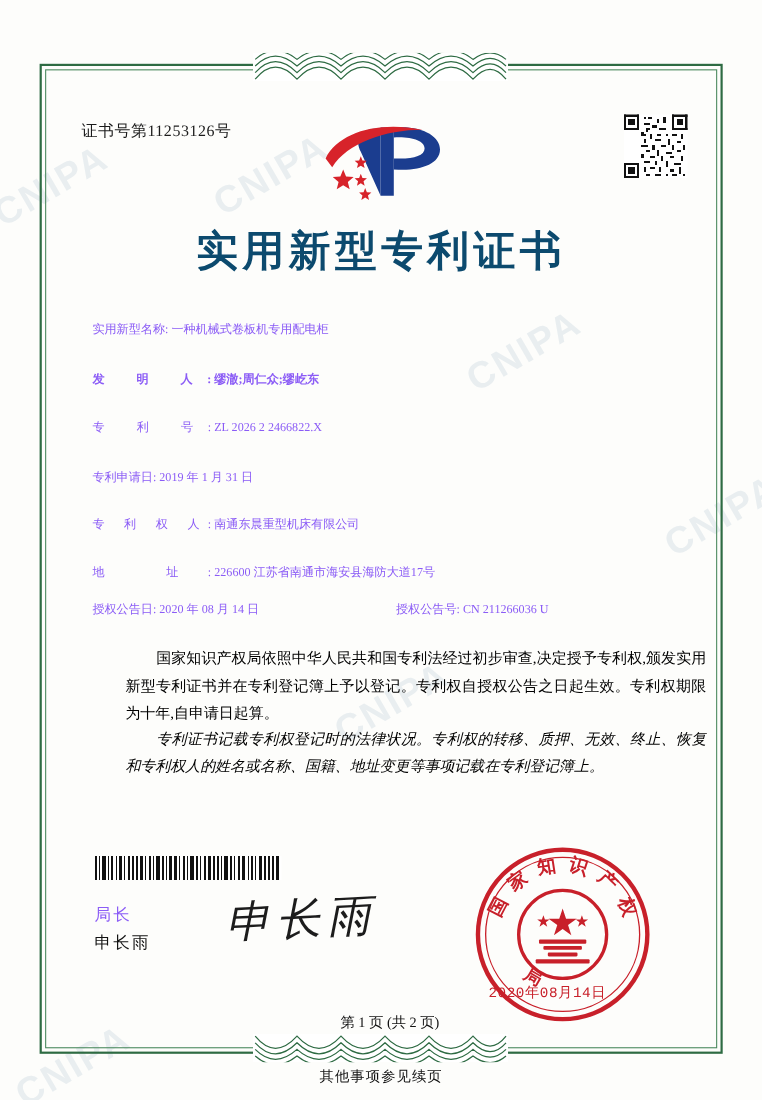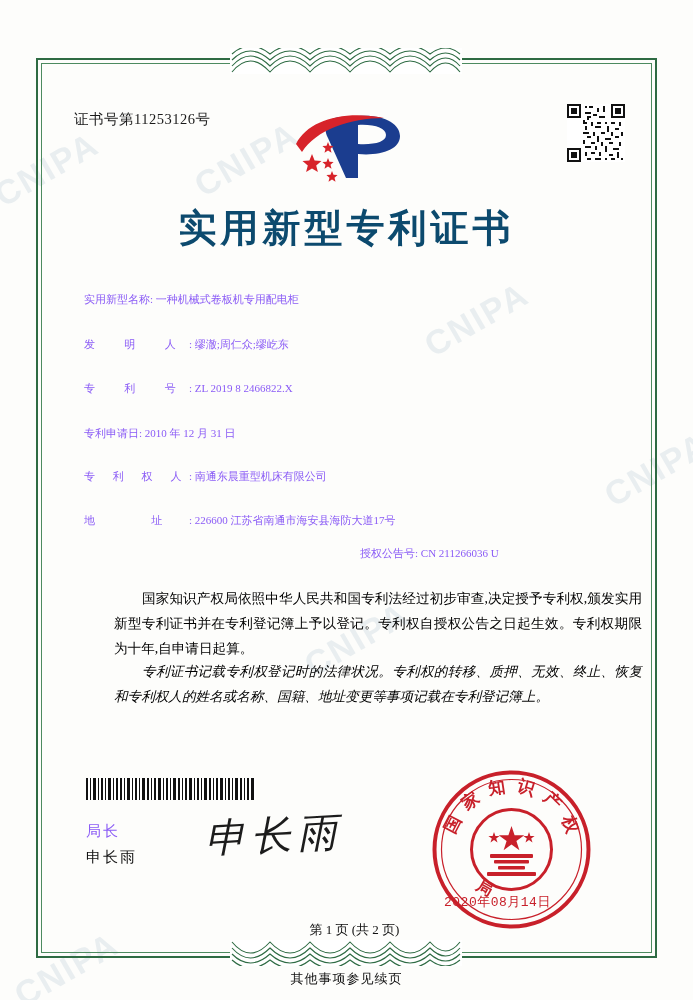--- a/index.html
+++ b/index.html
@@ -132,21 +132,21 @@
     display: inline-block;
   }
   .lbl-spread {
     display: inline-block;
     width: 108px;
     text-align: justify;
     text-align-last: justify;
   }
 
   #f-name   { top: 292px; }
-  #f-inv    { top: 337px; }
+  #f-inv    { top: 337px; font-weight: bold; }
   #f-pno    { top: 381px; }
   #f-appdate{ top: 426px; }
   #f-owner  { top: 469px; }
   #f-addr   { top: 513px; }
   #f-grant  { top: 546px; }
   #f-grantno{ top: 546px; left: 360px; }
 
   
   .para {
     position: absolute;
@@ -378,38 +378,42 @@
     <span class="fval">一种机械式卷板机专用配电柜</span>
   </div>
 
   <div class="field" id="f-inv">
     <span class="lbl-spread">发    明    人:</span>
     <span class="fval">缪澈;周仁众;缪屹东</span>
   </div>
 
   <div class="field" id="f-pno">
     <span class="lbl-spread">专    利    号:</span>
-    <span class="fval">ZL 2019 8 2466822.X</span>
+    <span class="fval">ZL 2026 2 2466822.X</span>
   </div>
 
   <div class="field" id="f-appdate">
     <span class="flabel">专利申请日:</span>
-    <span class="fval">2010 年 12 月 31 日</span>
+    <span class="fval">2019 年 1 月 31 日</span>
   </div>
 
   <div class="field" id="f-owner">
     <span class="lbl-spread">专  利  权  人:</span>
     <span class="fval">南通东晨重型机床有限公司</span>
   </div>
 
   <div class="field" id="f-addr">
     <span class="lbl-spread">地            址:</span>
     <span class="fval">226600 江苏省南通市海安县海防大道17号</span>
   </div>
 
+  <div class="field" id="f-grant">
+    <span class="flabel">授权公告日:</span>
+    <span class="fval">2020 年 08 月 14 日</span>
+  </div>
 
   <div class="field" id="f-grantno">
     <span class="flabel">授权公告号:</span>
     <span class="fval">CN 211266036 U</span>
   </div>
 
   <div class="para" id="p1">国家知识产权局依照中华人民共和国专利法经过初步审查,决定授予专利权,颁发实用新型专利证书并在专利登记簿上予以登记。专利权自授权公告之日起生效。专利权期限为十年,自申请日起算。</div>
   <div class="para" id="p2">专利证书记载专利权登记时的法律状况。专利权的转移、质押、无效、终止、恢复和专利权人的姓名或名称、国籍、地址变更等事项记载在专利登记簿上。</div>
 
   <div id="barcode">

